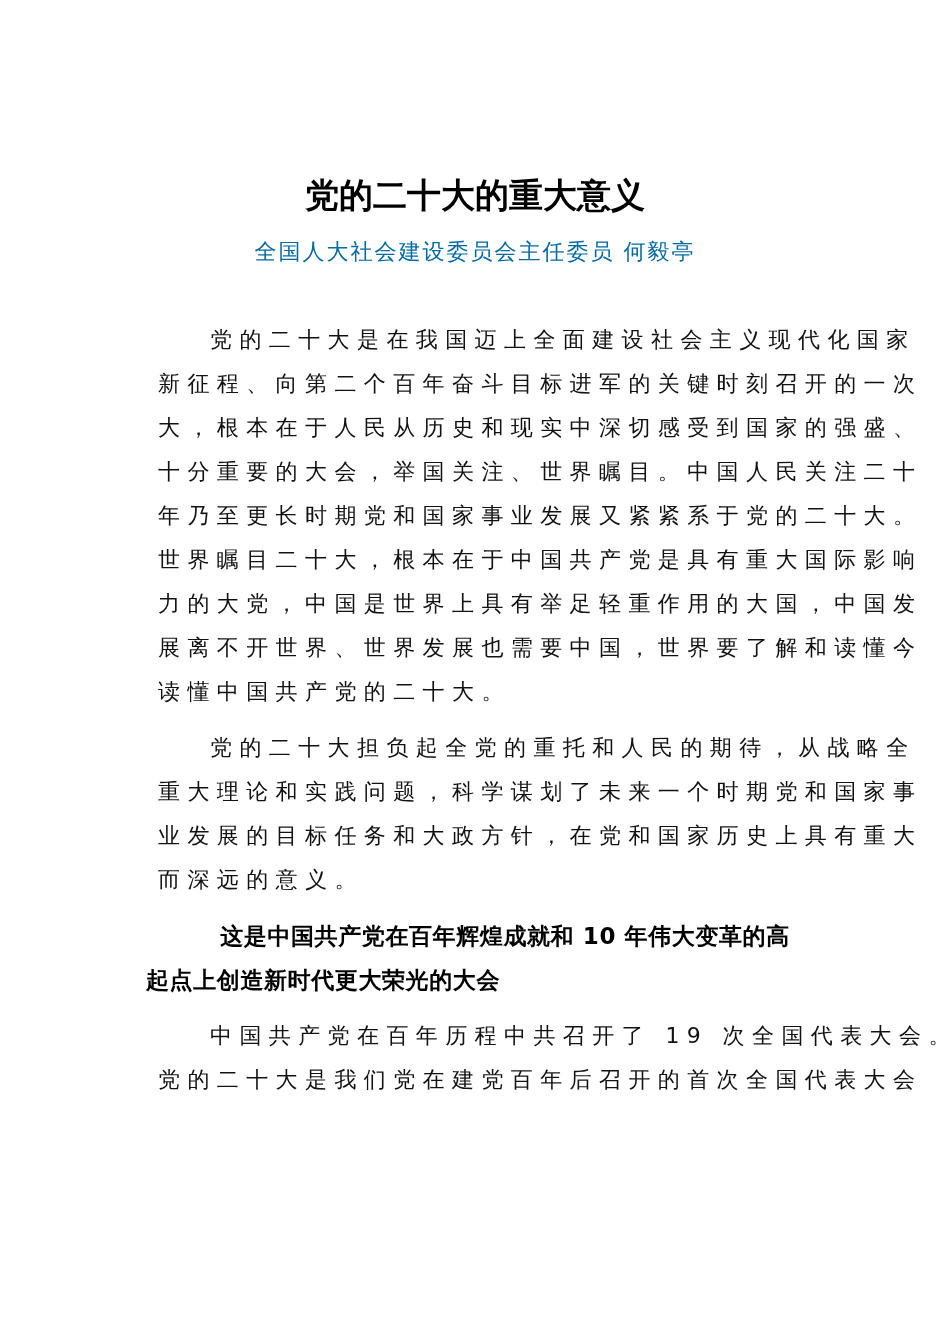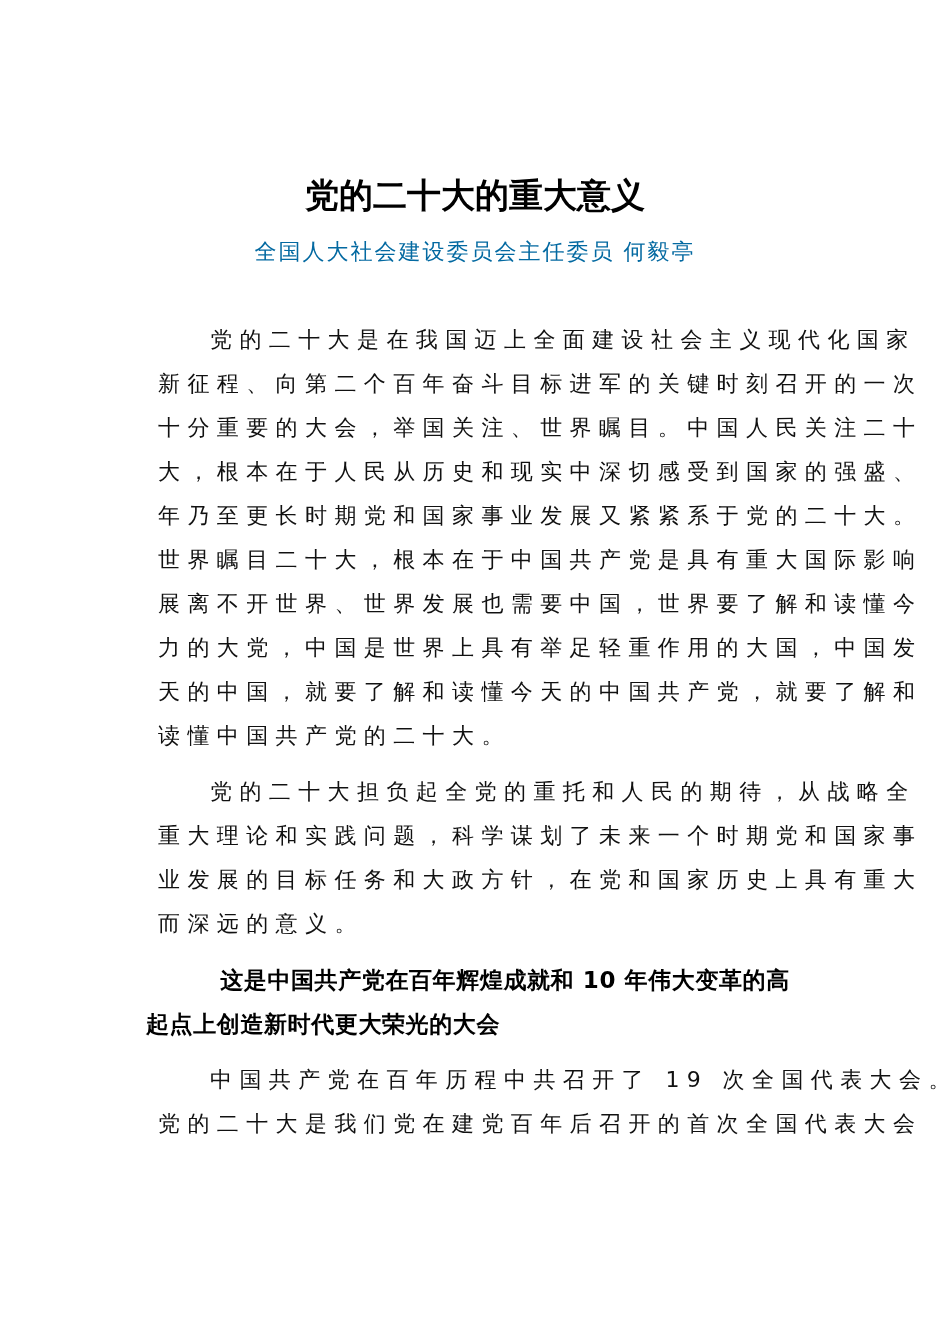--- a/index.html
+++ b/index.html
@@ -35,27 +35,26 @@
 <body>
 
 <div class="page">
   <div class="title">党的二十大的重大意义</div>
   <div class="subtitle">全国人大社会建设委员会主任委员 何毅亭</div>
 
   <div class="body">
     <p class="para" style="text-indent:0">
       <span class="line first">党的二十大是在我国迈上全面建设社会主义现代化国家</span>
       <span class="line">新征程、向第二个百年奋斗目标进军的关键时刻召开的一次</span>
+      <span class="line">大，根本在于人民从历史和现实中深切感受到国家的强盛、</span>
       <span class="line">十分重要的大会，举国关注、世界瞩目。中国人民关注二十</span>
-      <span class="line">大，根本在于人民从历史和现实中深切感受到国家的强盛、</span>
       <span class="line">年乃至更长时期党和国家事业发展又紧紧系于党的二十大。</span>
       <span class="line">世界瞩目二十大，根本在于中国共产党是具有重大国际影响</span>
+      <span class="line">力的大党，中国是世界上具有举足轻重作用的大国，中国发</span>
       <span class="line">展离不开世界、世界发展也需要中国，世界要了解和读懂今</span>
-      <span class="line">力的大党，中国是世界上具有举足轻重作用的大国，中国发</span>
-      <span class="line">天的中国，就要了解和读懂今天的中国共产党，就要了解和</span>
       <span class="line">读懂中国共产党的二十大。</span>
     </p>
     <p class="para" style="text-indent:0">
       <span class="line first">党的二十大担负起全党的重托和人民的期待，从战略全</span>
       <span class="line">重大理论和实践问题，科学谋划了未来一个时期党和国家事</span>
       <span class="line">业发展的目标任务和大政方针，在党和国家历史上具有重大</span>
       <span class="line">而深远的意义。</span>
     </p>
     <p class="heading">
       <span class="line first">这是中国共产党在百年辉煌成就和 10 年伟大变革的高</span>

